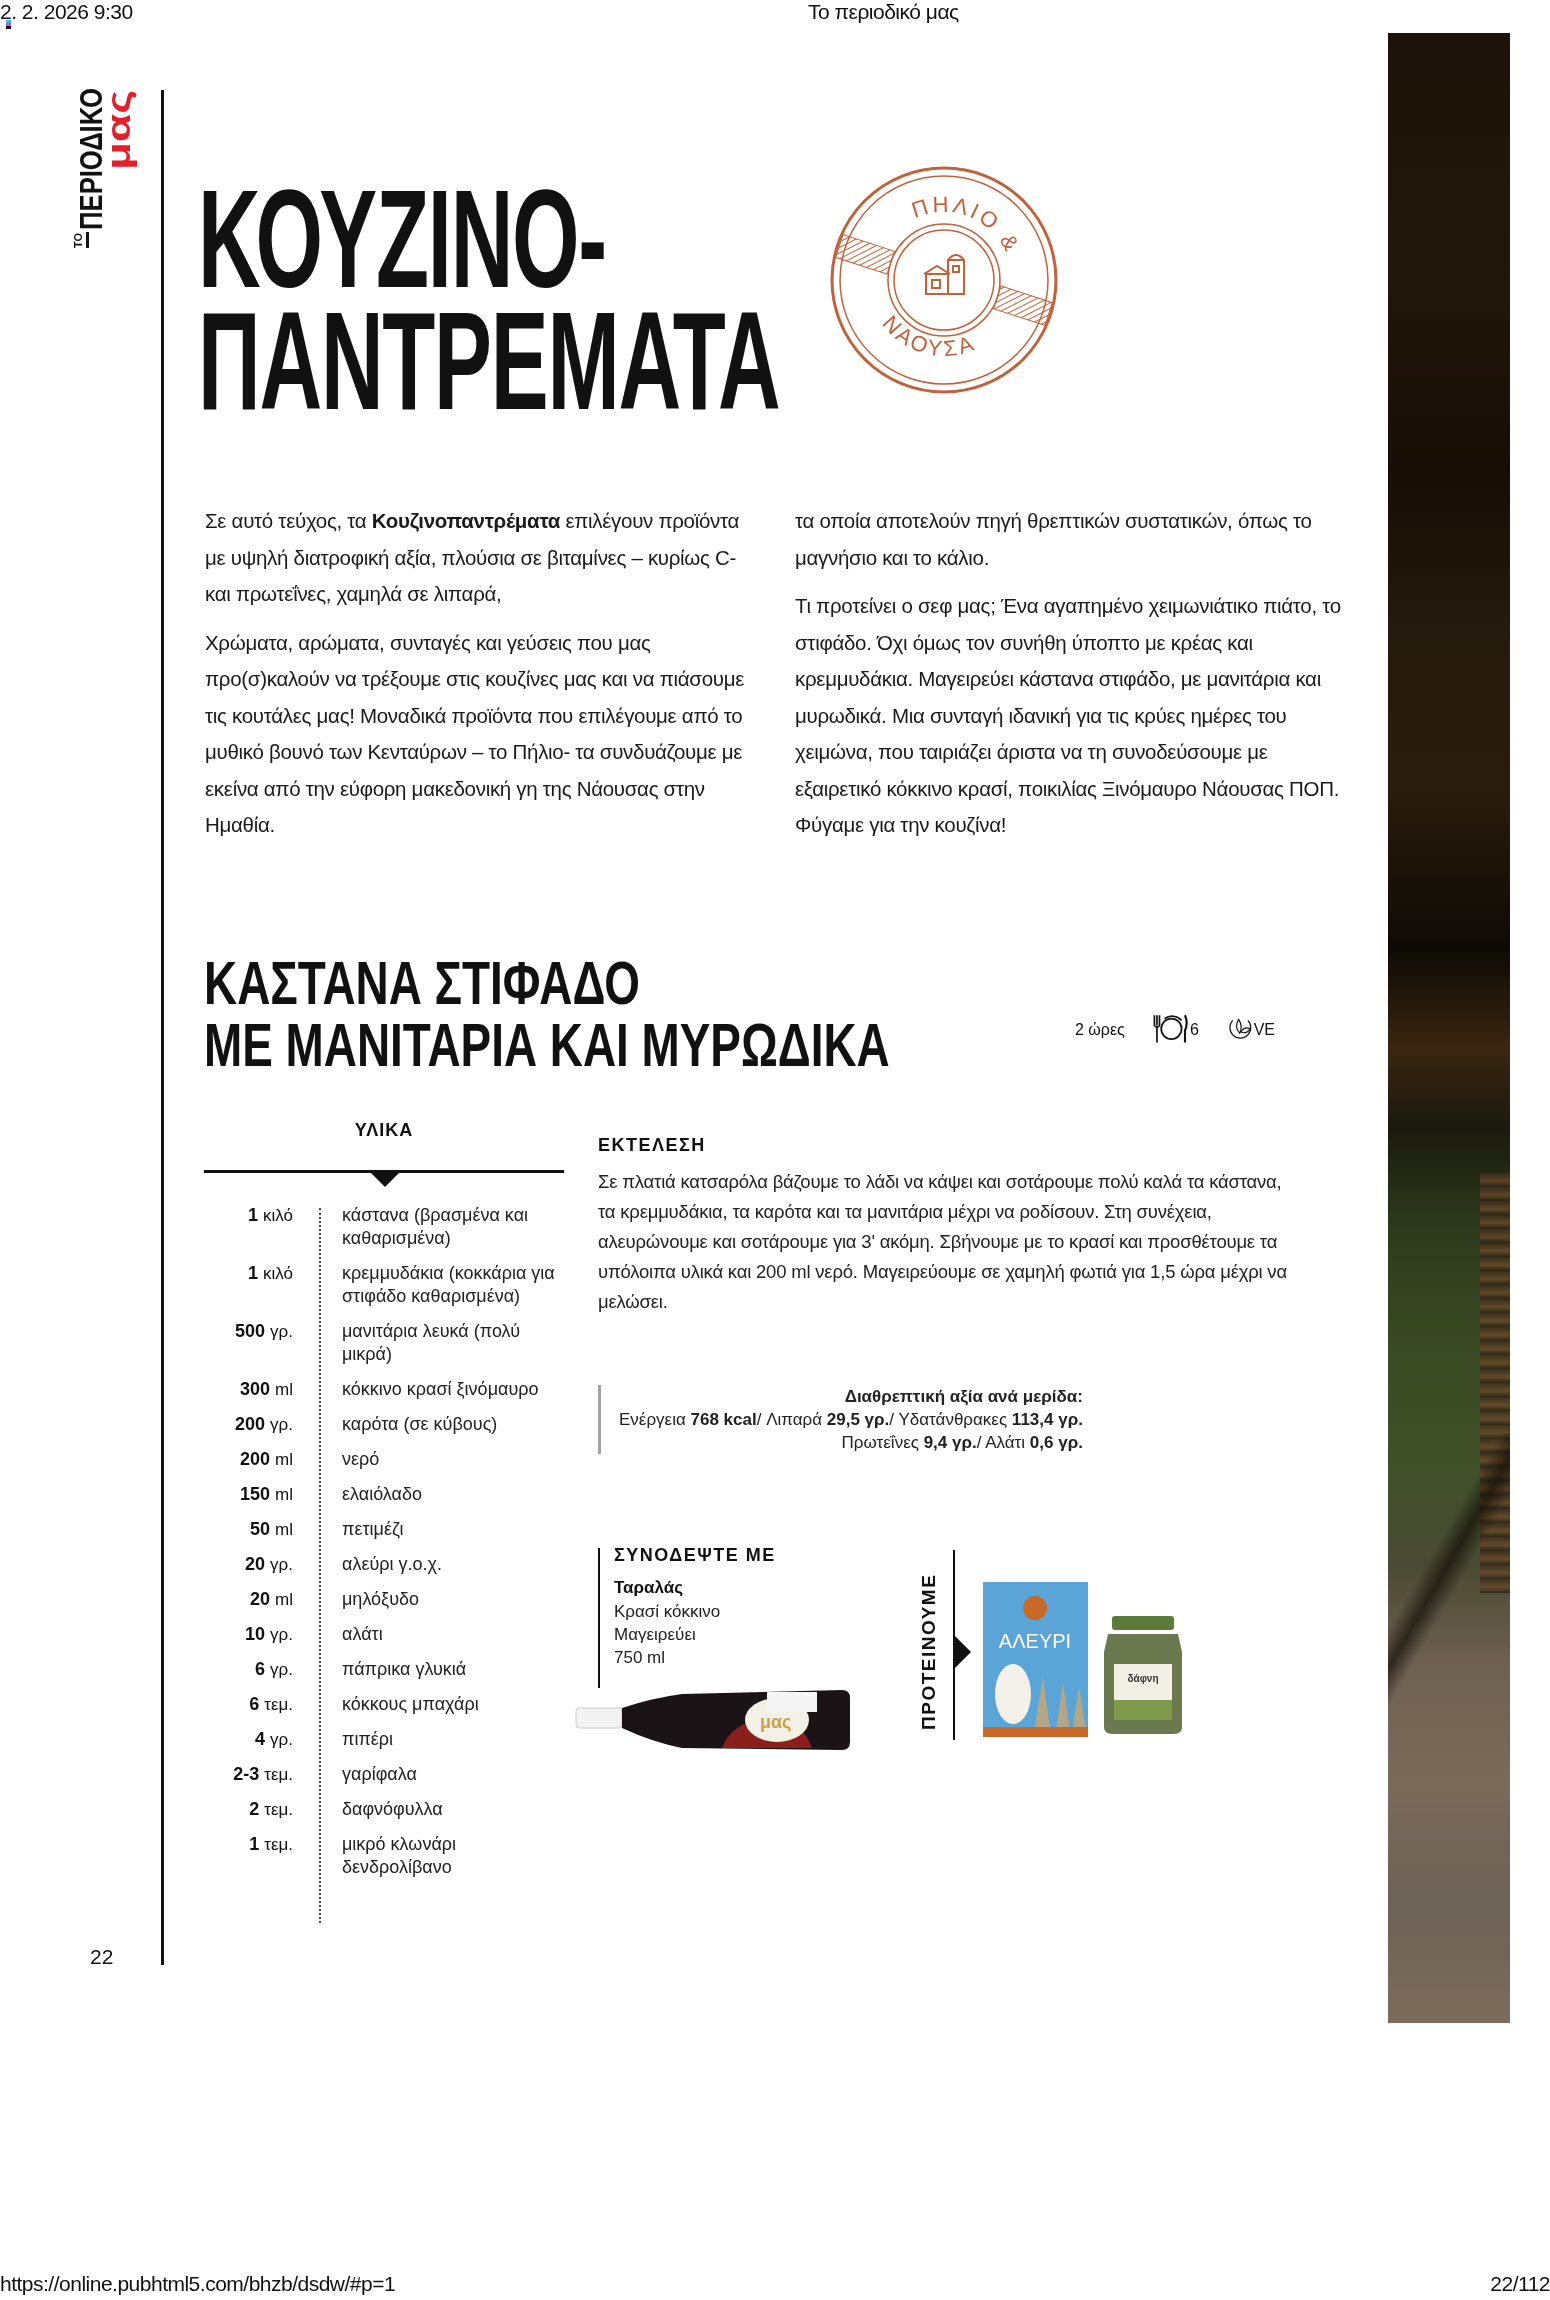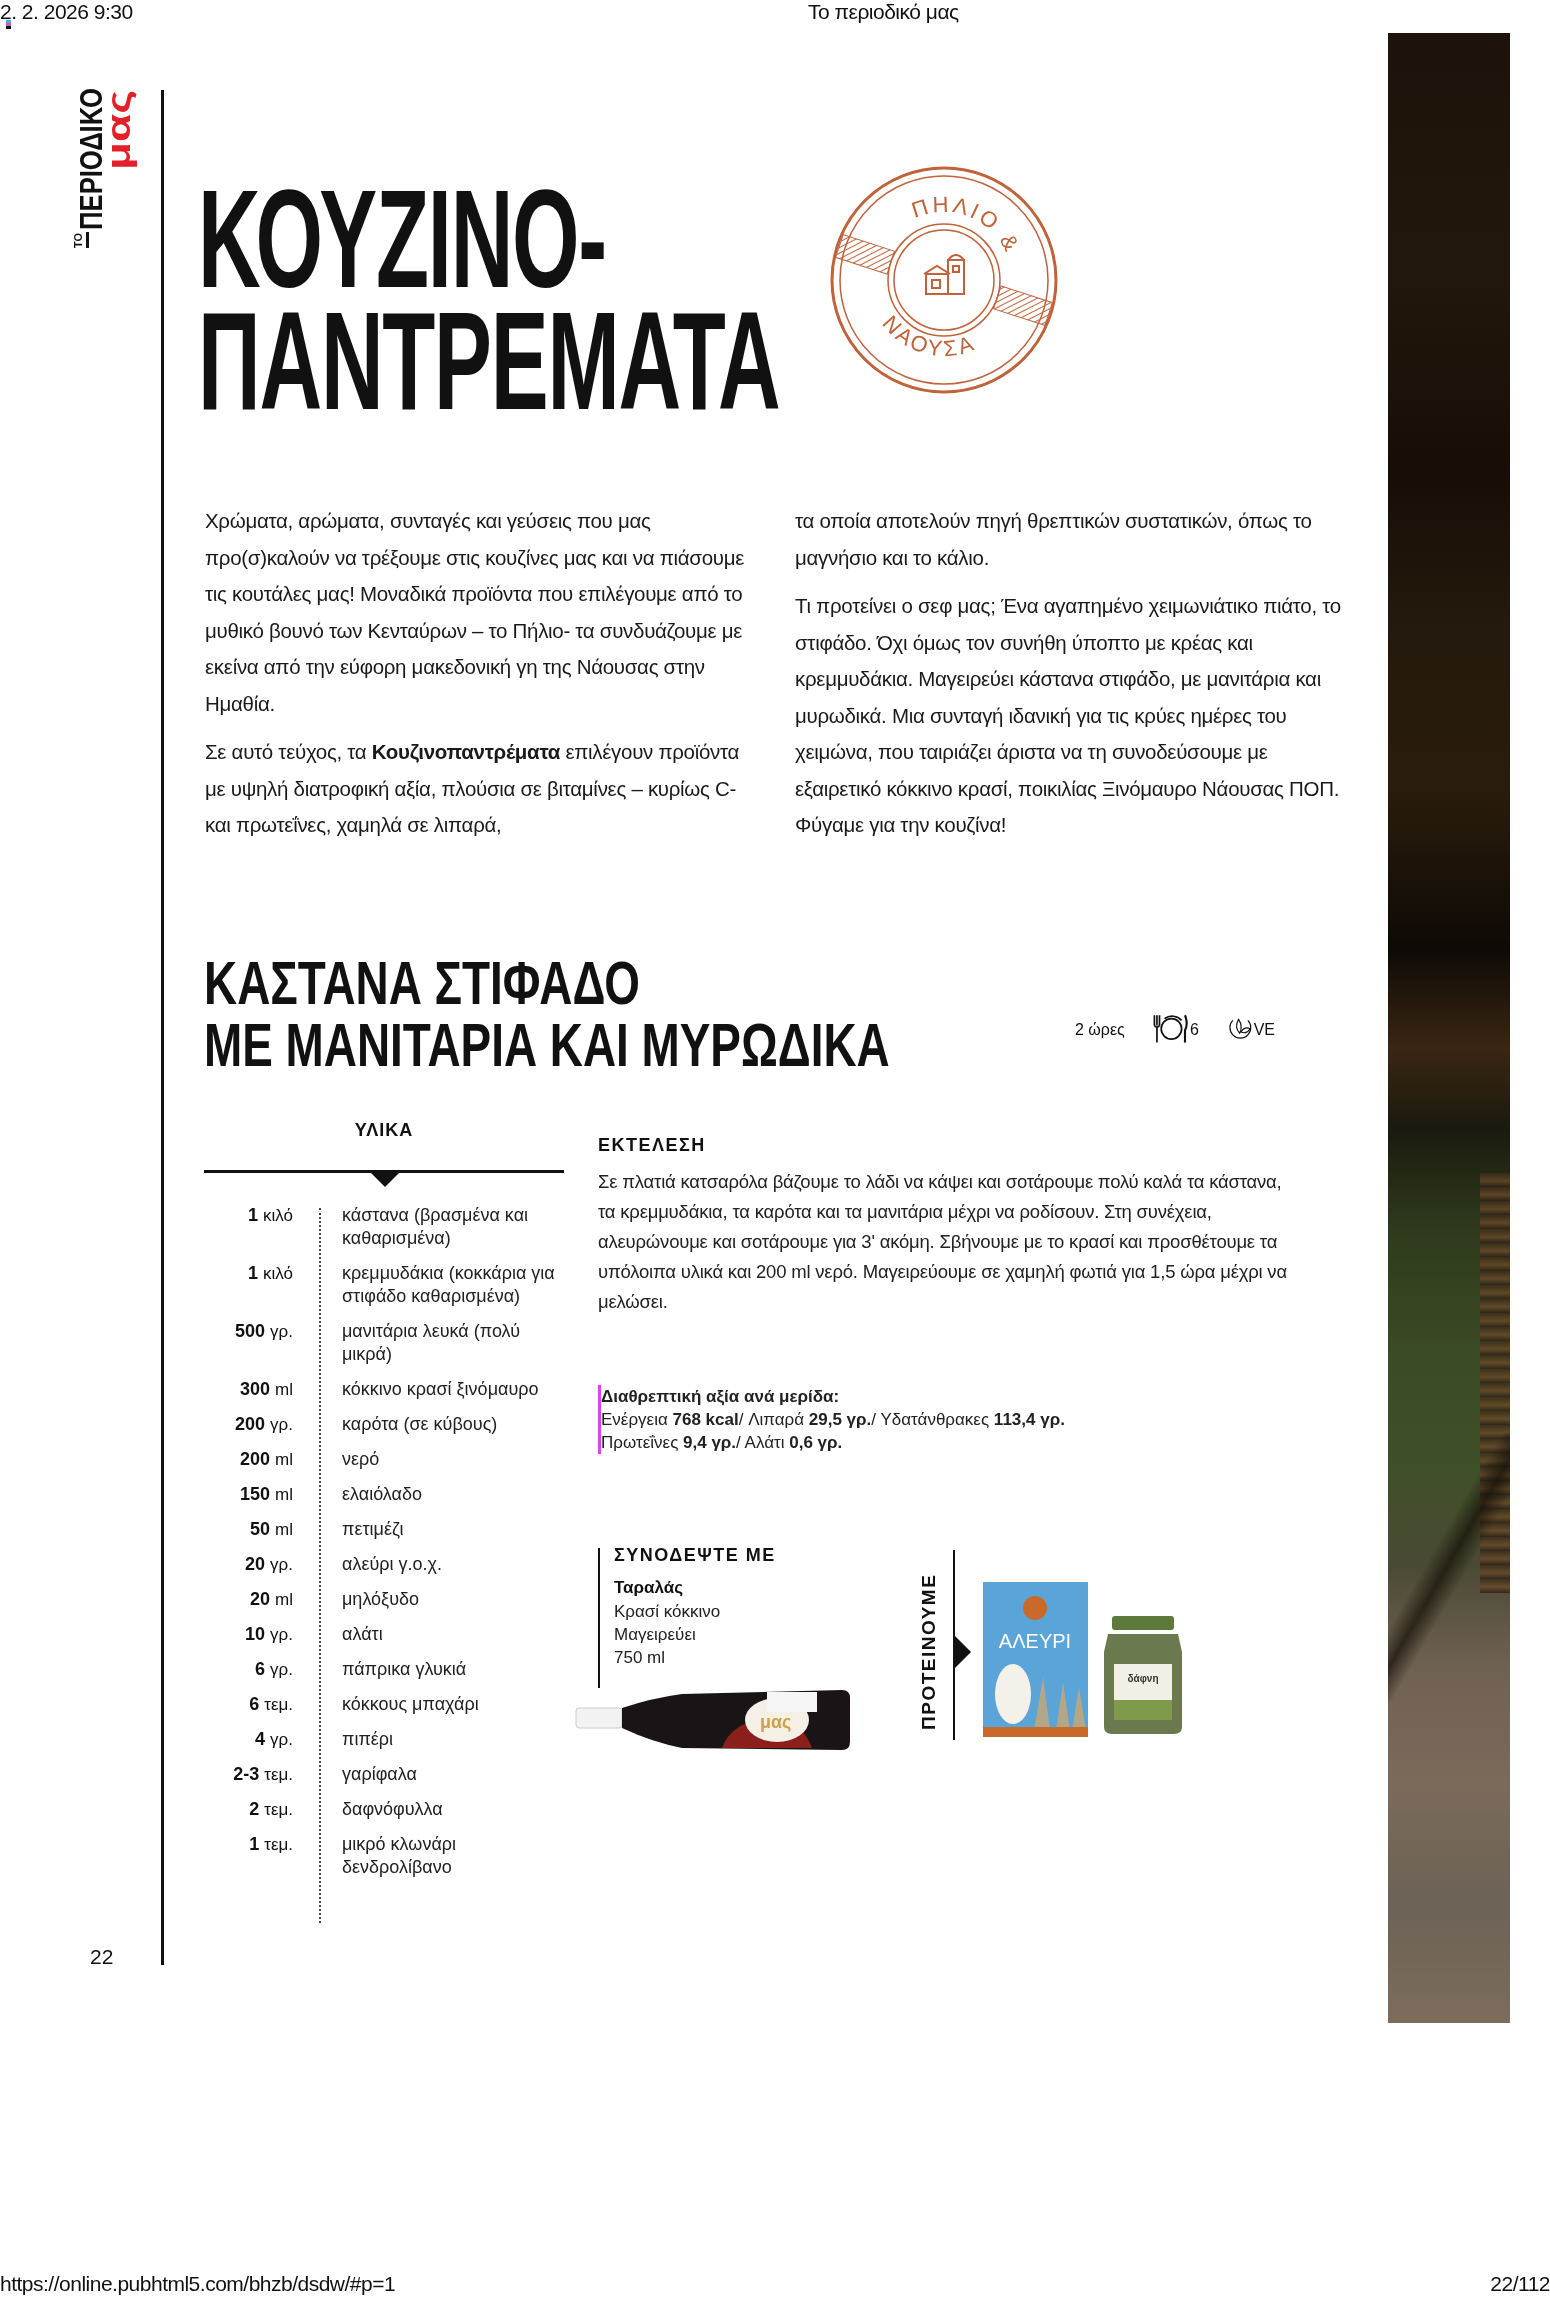--- a/index.html
+++ b/index.html
@@ -41,21 +41,21 @@
 
   .ing-list { position: absolute; left: 205px; top: 1204px; width: 360px; }
   .ing-row { display: flex; font-size: 18px; line-height: 23px; margin-bottom: 12px; }
   .ing-qty { width: 88px; text-align: right; font-weight: 700; white-space: nowrap; color: #111; }
   .ing-qty .unit { font-weight: 400; font-size: 17px; }
   .ing-name { margin-left: 49px; width: 220px; color: #222; }
 
   .exec-head { position: absolute; left: 598px; top: 1135px; font-weight: 700; font-size: 18px; letter-spacing: 1.5px; }
   .exec-text { position: absolute; left: 598px; top: 1167px; width: 700px; font-size: 18.5px; line-height: 30px; color: #222; letter-spacing: -0.2px; }
 
-  .nutrition { position: absolute; left: 598px; top: 1385px; border-left: 3px solid #d946ef; font-size: 17px; line-height: 23px; color: #222; }
+  .nutrition { position: absolute; left: 598px; top: 1385px; padding-left: 18px; border-left: 3px solid #a3a3a3; font-size: 17px; line-height: 23px; color: #222; text-align: right; }
   .nutrition .n-title { font-weight: 700; }
   .nutrition b { font-weight: 700; }
 
   .pair-rule { position: absolute; left: 598px; top: 1548px; width: 2px; height: 140px; background: #111; }
   .pair-head { position: absolute; left: 614px; top: 1545px; font-weight: 700; font-size: 18px; letter-spacing: 1.5px; }
   .pair-name { position: absolute; left: 614px; top: 1578px; font-weight: 700; font-size: 17px; }
   .pair-desc { position: absolute; left: 614px; top: 1600px; font-size: 17px; line-height: 23px; color: #222; width: 140px; }
   .wine-bottle { position: absolute; left: 572px; top: 1680px; width: 280px; height: 80px; }
 
   .suggest-rule { position: absolute; left: 953px; top: 1550px; width: 2px; height: 190px; background: #111; }
@@ -128,22 +128,22 @@
       <path d="M98 112 L111 104 L124 112"></path>
       <rect x="106" y="118" width="8" height="8"></rect>
       <rect x="122" y="98" width="16" height="34"></rect>
       <path d="M122 98 Q130 88 138 98"></path>
       <rect x="127" y="104" width="6" height="6"></rect>
     </g>
   </svg>
 </div>
 
 <div class="intro intro-left">
+  <p><span>Σε αυτό τεύχος, τα </span><b>Κουζινοπαντρέματα</b><span> επιλέγουν προϊόντα με υψηλή διατροφική αξία, πλούσια σε βιταμίνες – κυρίως C- και πρωτεΐνες, χαμηλά σε λιπαρά,</span></p>
   <p>Χρώματα, αρώματα, συνταγές και γεύσεις που μας προ(σ)καλούν να τρέξουμε στις κουζίνες μας και να πιάσουμε τις κουτάλες μας! Μοναδικά προϊόντα που επιλέγουμε από το μυθικό βουνό των Κενταύρων – το Πήλιο- τα συνδυάζουμε με εκείνα από την εύφορη μακεδονική γη της Νάουσας στην Ημαθία.</p>
-  <p><span>Σε αυτό τεύχος, τα </span><b>Κουζινοπαντρέματα</b><span> επιλέγουν προϊόντα με υψηλή διατροφική αξία, πλούσια σε βιταμίνες – κυρίως C- και πρωτεΐνες, χαμηλά σε λιπαρά,</span></p>
 </div>
 <div class="intro intro-right">
   <p>τα οποία αποτελούν πηγή θρεπτικών συστατικών, όπως το μαγνήσιο και το κάλιο.</p>
   <p>Τι προτείνει ο σεφ μας; Ένα αγαπημένο χειμωνιάτικο πιάτο, το στιφάδο. Όχι όμως τον συνήθη ύποπτο με κρέας και κρεμμυδάκια. Μαγειρεύει κάστανα στιφάδο, με μανιτάρια και μυρωδικά. Μια συνταγή ιδανική για τις κρύες ημέρες του χειμώνα, που ταιριάζει άριστα να τη συνοδεύσουμε με εξαιρετικό κόκκινο κρασί, ποικιλίας Ξινόμαυρο Νάουσας ΠΟΠ. Φύγαμε για την κουζίνα!</p>
 </div>
 
 <div class="recipe-title">
   <div>ΚΑΣΤΑΝΑ ΣΤΙΦΑΔΟ</div>
   <div>ΜΕ ΜΑΝΙΤΑΡΙΑ ΚΑΙ ΜΥΡΩΔΙΚΑ</div>
 </div>

